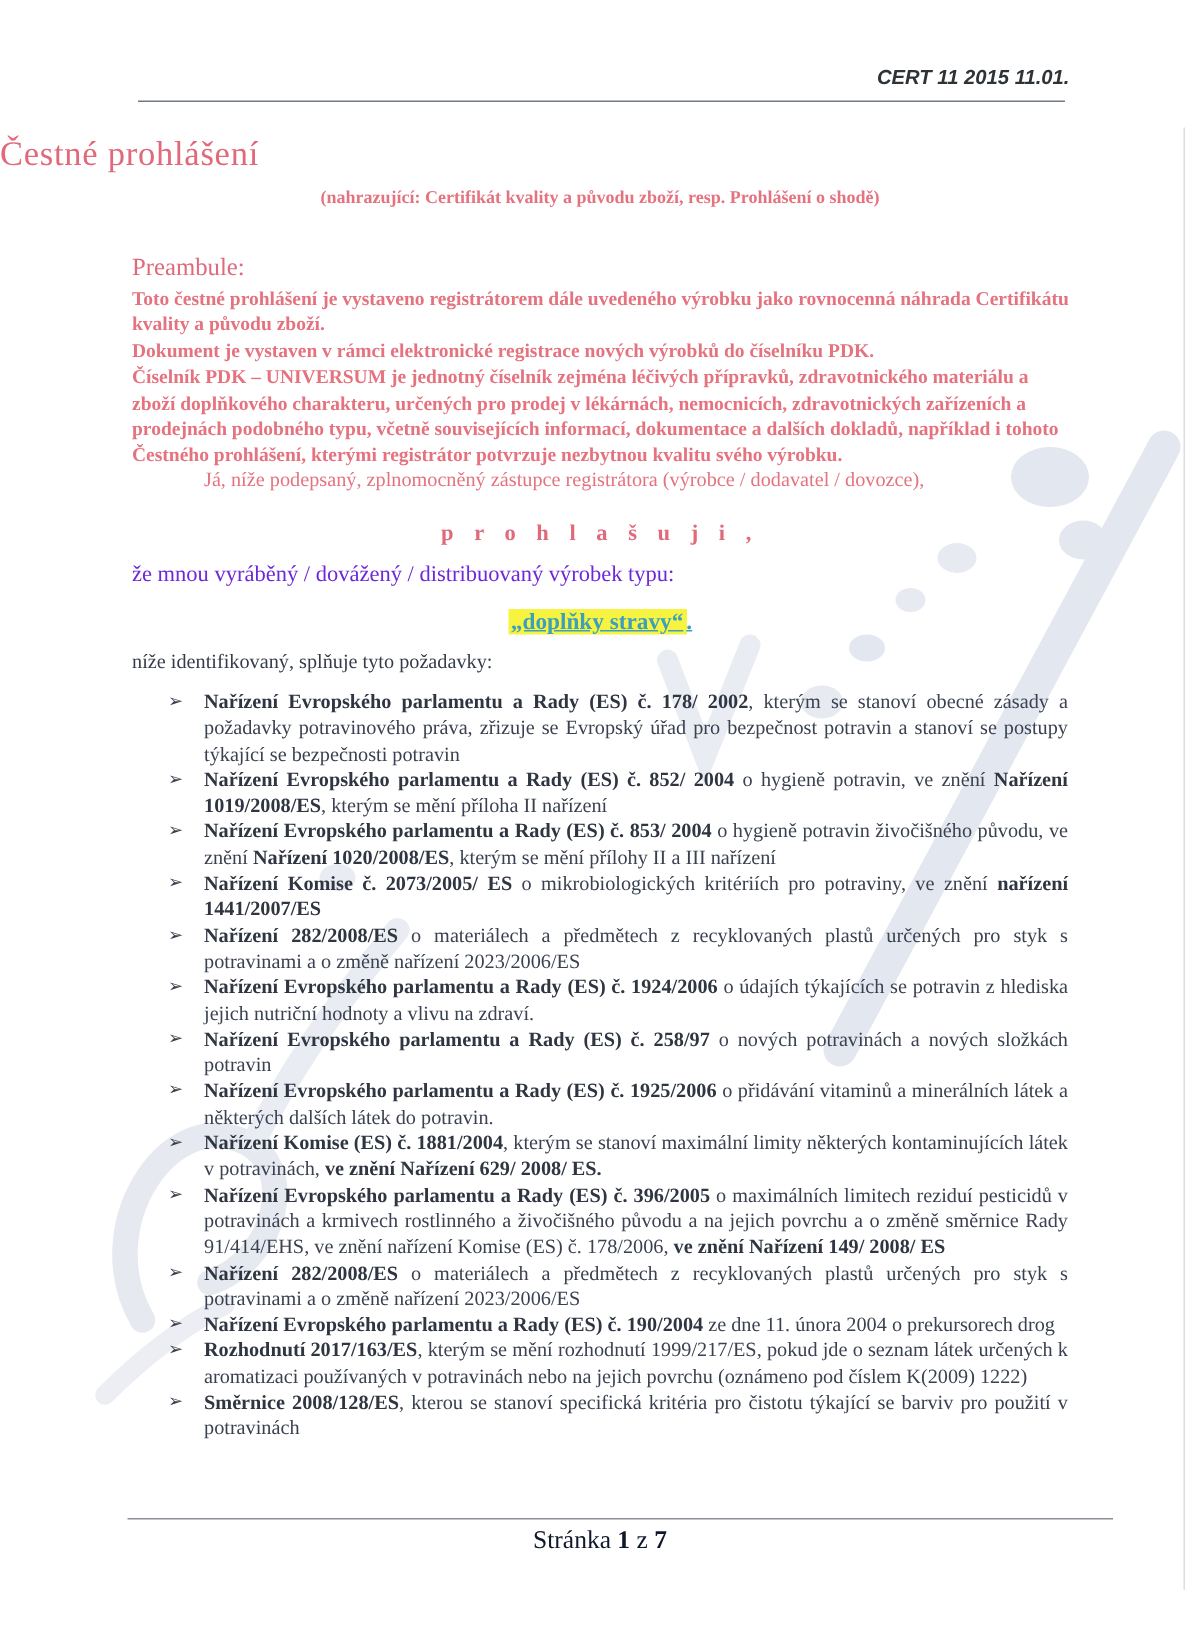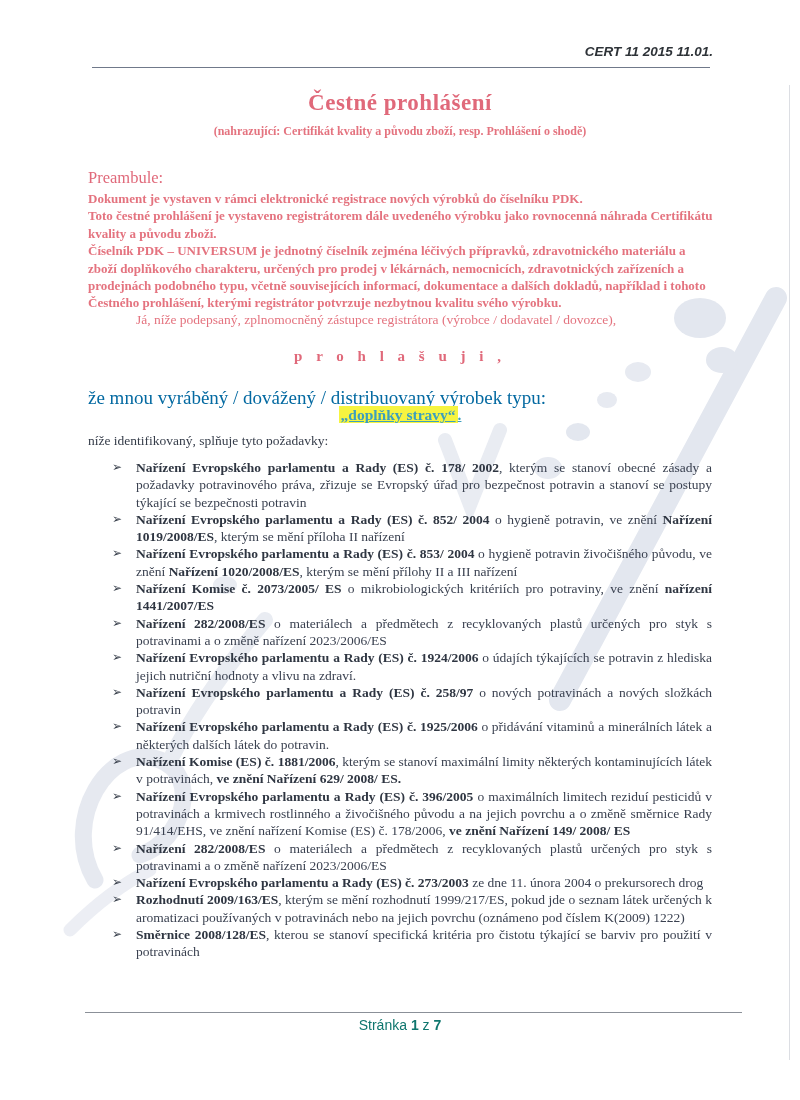--- a/index.html
+++ b/index.html
@@ -21,22 +21,22 @@
     position:absolute;top:44px;right:87px;
     font-family:"Liberation Sans", sans-serif;
     font-style:italic;font-weight:bold;font-size:13.5px;color:#2e3338;
   }
   .header-rule{
     position:absolute;top:67px;left:92px;right:90px;
     border-top:1.6px solid #70798a;
   }
 
   .title{
-    position:absolute;top:90px;left:0;right:0;text-align:center;
-    font-size:23px;font-weight:bold;color:#e0697a;letter-spacing:.5px;
+    position:absolute;top:90px;left:0;right:0;
+    font-size:23px;font-weight:normal;color:#e0697a;letter-spacing:.5px;
   }
   .subtitle{
     position:absolute;top:124px;left:0;right:0;text-align:center;
     font-size:12px;font-weight:bold;color:#e4737f;
   }
 
   .preambule-heading{
     position:absolute;top:168px;left:88px;
     font-size:16.5px;font-weight:normal;color:#e0697a;
   }
@@ -47,22 +47,22 @@
 
   .decl-intro{
     position:absolute;top:312px;left:136px;right:70px;
     font-size:13.5px;color:#e4737f;
   }
   .decl-verb{
     position:absolute;top:348px;left:0;right:0;text-align:center;
     font-size:15px;font-weight:bold;color:#e0697a;letter-spacing:5px;
   }
   .decl-product-line{
-    position:absolute;top:387px;left:88px;
-    font-size:19px;color:#0369a1;
+    position:absolute;top:375px;left:88px;
+    font-size:15px;color:#6d28d9;
   }
   .decl-product-type{
     position:absolute;top:406px;left:0;right:0;text-align:center;
     font-size:15.5px;font-weight:bold;color:#3c9fbe;
   }
   .decl-product-type .hl{
     background:#f6f440;
     text-decoration:underline;
     text-decoration-color:#3c9fbe;
     padding:0 2px;
@@ -84,22 +84,22 @@
   }
   .req-item .req-text{flex:1;text-align:justify;}
   .req-text .b{font-weight:bold;color:#2f3642;}
 
   .footer-rule{
     position:absolute;top:1012px;left:85px;right:58px;
     border-top:1.4px solid #8b9098;
   }
   .footer-page{
     position:absolute;top:1017px;left:0;right:0;text-align:center;
-    font-family:Liberation Sans, sans-serif;
-    font-size:14px;color:#0f766e;
+    font-family:Liberation Serif, serif;
+    font-size:17px;color:#0f172a;
   }
   .footer-page .b{font-weight:bold;}
 </style>
 </head>
 <body>
 
 <div class="page">
 
   <svg class="watermark" width="800" height="1100" viewBox="0 0 800 1100">
     <g fill="none" stroke="#e3e7ef" stroke-linecap="round">
@@ -126,22 +126,22 @@
   <div class="content">
 
     <div class="doc-code">CERT 11 2015 11.01.</div>
     <div class="header-rule"></div>
 
     <div class="title">Čestné prohlášení</div>
     <div class="subtitle">(nahrazující: Certifikát kvality a původu zboží, resp. Prohlášení o shodě)</div>
 
     <div class="preambule-heading">Preambule:</div>
     <div class="preambule-body">
+      <div>Toto čestné prohlášení je vystaveno registrátorem dále uvedeného výrobku jako rovnocenná náhrada Certifikátu kvality a původu zboží.</div>
       <div>Dokument je vystaven v rámci elektronické registrace nových výrobků do číselníku PDK.</div>
-      <div>Toto čestné prohlášení je vystaveno registrátorem dále uvedeného výrobku jako rovnocenná náhrada Certifikátu kvality a původu zboží.</div>
       <div>Číselník PDK – UNIVERSUM je jednotný číselník zejména léčivých přípravků, zdravotnického materiálu a zboží doplňkového charakteru, určených pro prodej v lékárnách, nemocnicích, zdravotnických zařízeních a prodejnách podobného typu, včetně souvisejících informací, dokumentace a dalších dokladů, například i tohoto Čestného prohlášení, kterými registrátor potvrzuje nezbytnou kvalitu svého výrobku.</div>
     </div>
 
     <div class="decl-intro">Já, níže podepsaný, zplnomocněný zástupce registrátora (výrobce / dodavatel / dovozce),</div>
     <div class="decl-verb">p r o h l a š u j i ,</div>
     <div class="decl-product-line">že mnou vyráběný / dovážený / distribuovaný výrobek typu:</div>
     <div class="decl-product-type"><span class="hl">„doplňky stravy“</span><span class="dot">.</span></div>
     <div class="decl-outro">níže identifikovaný, splňuje tyto požadavky:</div>
 
     <div class="req-list">
@@ -172,37 +172,37 @@
         <div class="req-item">
           <span class="bullet">➢</span>
           <span class="req-text"><span class="b">Nařízení Evropského parlamentu a Rady (ES) č. 258/97</span><span> o nových potravinách a nových složkách potravin</span></span>
         </div>
         <div class="req-item">
           <span class="bullet">➢</span>
           <span class="req-text"><span class="b">Nařízení Evropského parlamentu a Rady (ES) č. 1925/2006</span><span> o přidávání vitaminů a minerálních látek a některých dalších látek do potravin.</span></span>
         </div>
         <div class="req-item">
           <span class="bullet">➢</span>
-          <span class="req-text"><span class="b">Nařízení Komise (ES) č. 1881/2006</span><span>, kterým se stanoví maximální limity některých kontaminujících látek v potravinách, </span><span class="b">ve znění Nařízení 629/ 2008/ ES.</span></span>
+          <span class="req-text"><span class="b">Nařízení Komise (ES) č. 1881/2004</span><span>, kterým se stanoví maximální limity některých kontaminujících látek v potravinách, </span><span class="b">ve znění Nařízení 629/ 2008/ ES.</span></span>
         </div>
         <div class="req-item">
           <span class="bullet">➢</span>
           <span class="req-text"><span class="b">Nařízení Evropského parlamentu a Rady (ES) č. 396/2005</span><span> o maximálních limitech reziduí pesticidů v potravinách a krmivech rostlinného a živočišného původu a na jejich povrchu a o změně směrnice Rady 91/414/EHS, ve znění nařízení Komise (ES) č. 178/2006, </span><span class="b">ve znění Nařízení 149/ 2008/ ES</span></span>
         </div>
         <div class="req-item">
           <span class="bullet">➢</span>
           <span class="req-text"><span class="b">Nařízení 282/2008/ES</span><span> o materiálech a předmětech z recyklovaných plastů určených pro styk s potravinami a o změně nařízení 2023/2006/ES</span></span>
         </div>
         <div class="req-item">
           <span class="bullet">➢</span>
-          <span class="req-text"><span class="b">Nařízení Evropského parlamentu a Rady (ES) č. 273/2003</span><span> ze dne 11. února 2004 o prekursorech drog</span></span>
-        </div>
-        <div class="req-item">
-          <span class="bullet">➢</span>
-          <span class="req-text"><span class="b">Rozhodnutí 2009/163/ES</span><span>, kterým se mění rozhodnutí 1999/217/ES, pokud jde o seznam látek určených k aromatizaci používaných v potravinách nebo na jejich povrchu (oznámeno pod číslem K(2009) 1222)</span></span>
+          <span class="req-text"><span class="b">Nařízení Evropského parlamentu a Rady (ES) č. 190/2004</span><span> ze dne 11. února 2004 o prekursorech drog</span></span>
+        </div>
+        <div class="req-item">
+          <span class="bullet">➢</span>
+          <span class="req-text"><span class="b">Rozhodnutí 2017/163/ES</span><span>, kterým se mění rozhodnutí 1999/217/ES, pokud jde o seznam látek určených k aromatizaci používaných v potravinách nebo na jejich povrchu (oznámeno pod číslem K(2009) 1222)</span></span>
         </div>
         <div class="req-item">
           <span class="bullet">➢</span>
           <span class="req-text"><span class="b">Směrnice 2008/128/ES</span><span>, kterou se stanoví specifická kritéria pro čistotu týkající se barviv pro použití v potravinách</span></span>
         </div>
       </div>
 
     <div class="footer-rule"></div>
     <div class="footer-page">
       <span>Stránka</span>

